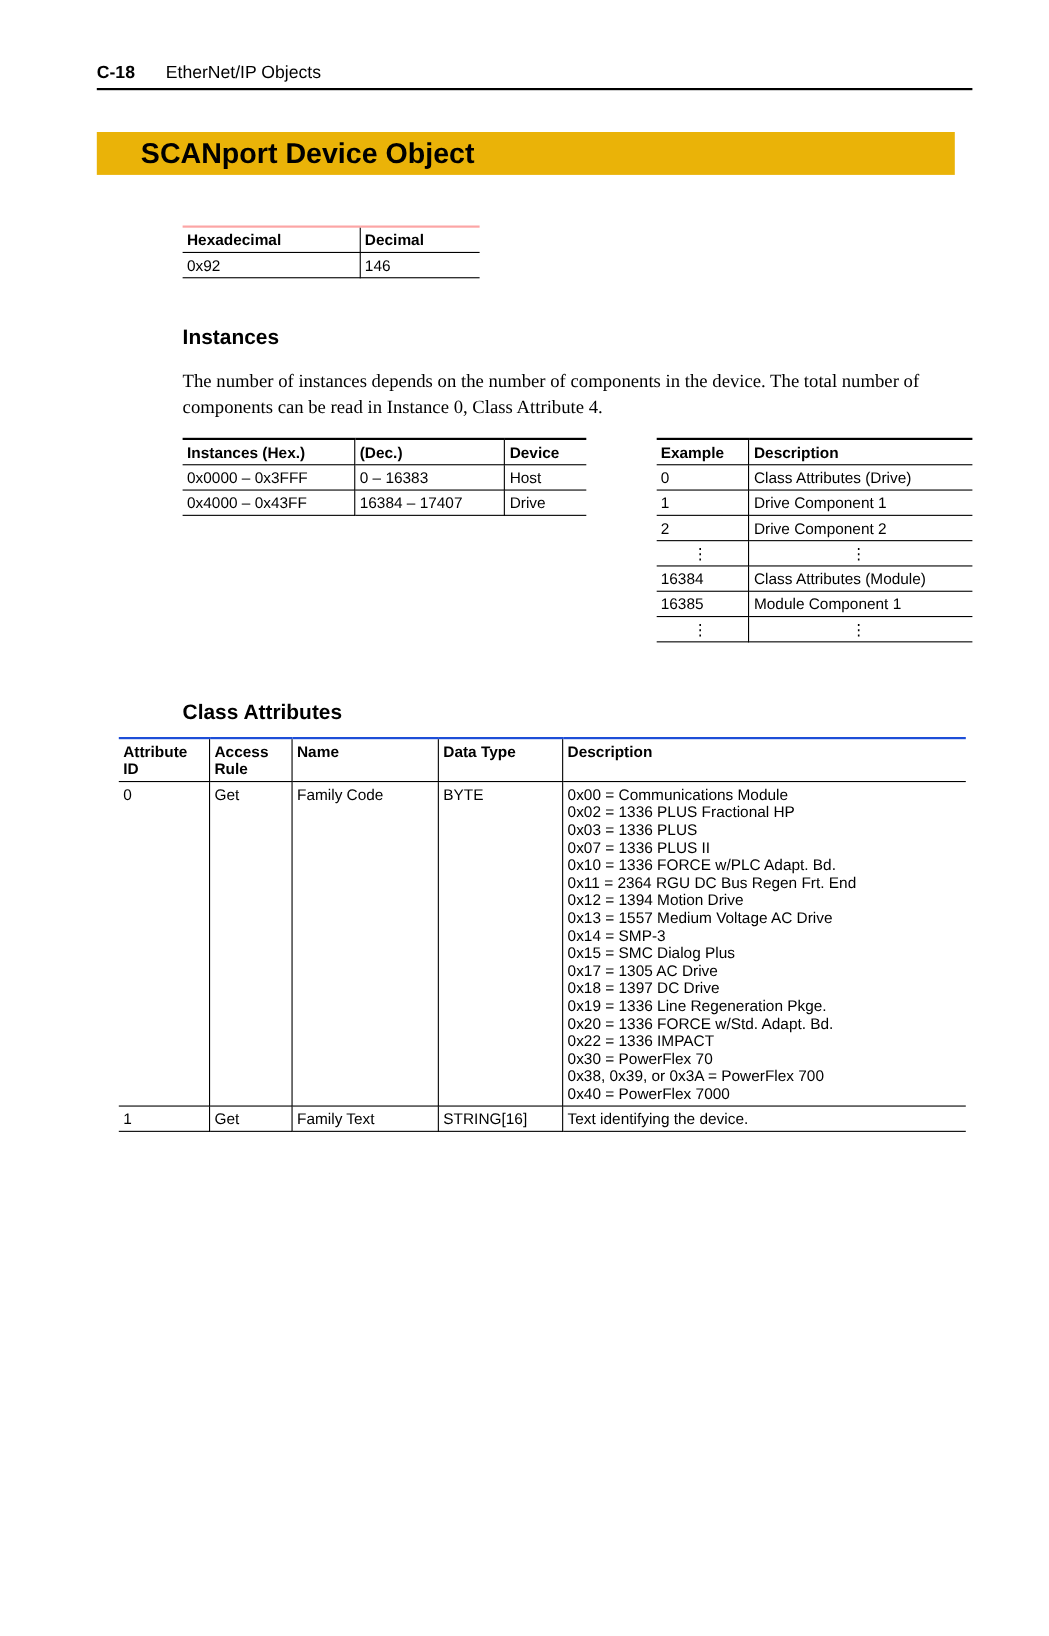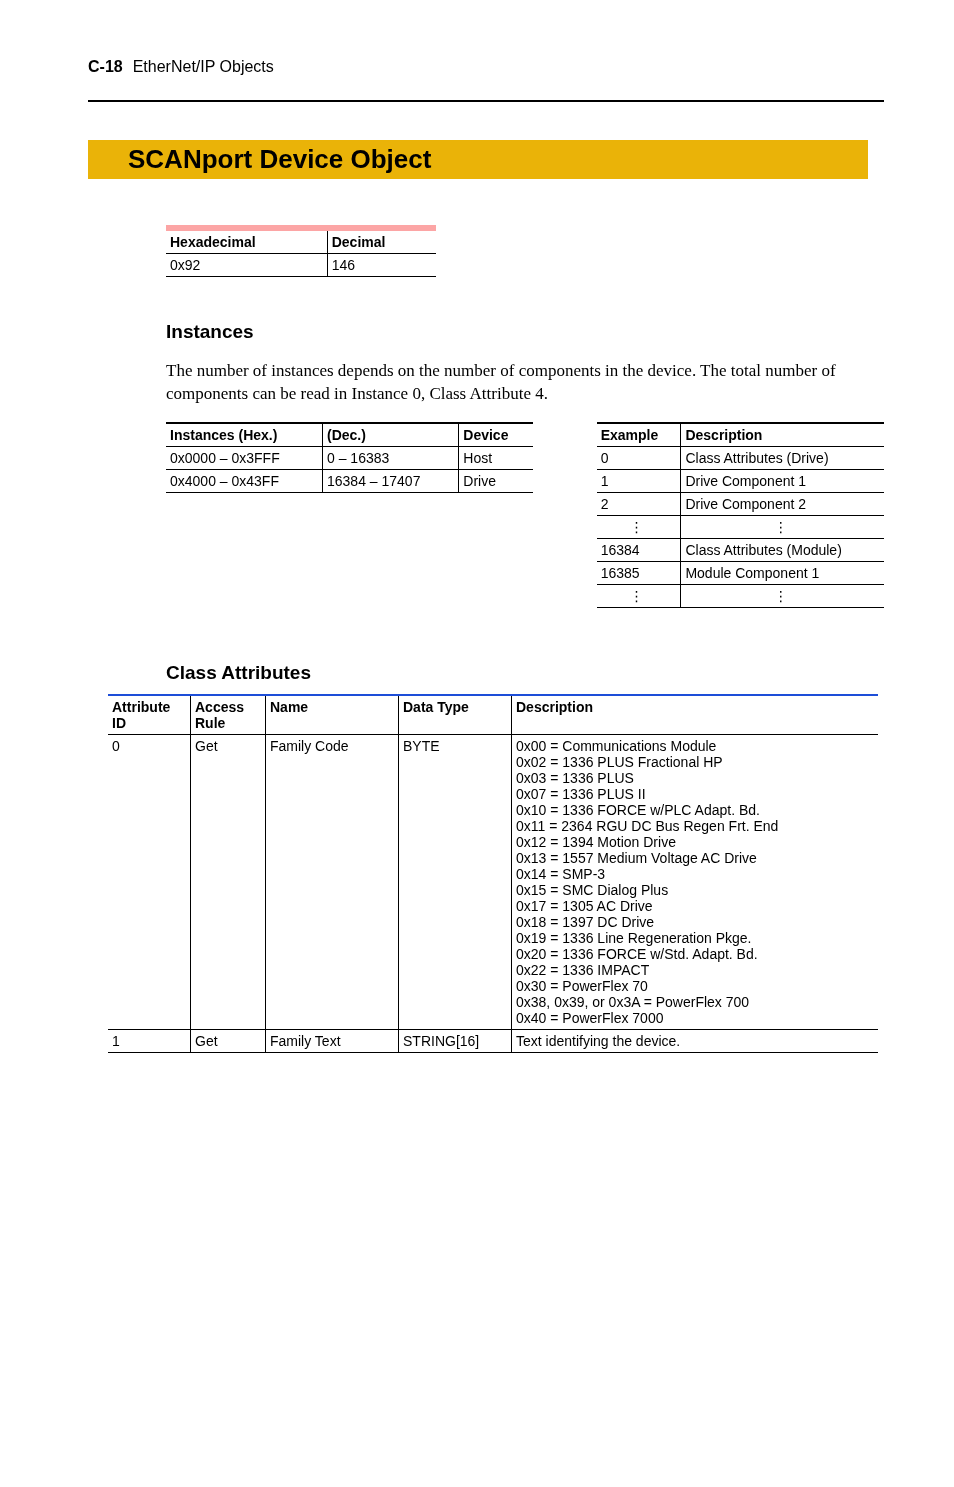--- a/index.html
+++ b/index.html
@@ -1,31 +1,31 @@
 <!DOCTYPE html>
 <html><head>
 <meta charset="utf-8">
 <style>
 body{margin:0;font-family:Arial,Helvetica,sans-serif;color:#000;background:#fff}
 .page{width:954px;min-height:1487px;padding:58px 70px 50px 88px;box-sizing:border-box}
-.hdr{display:flex;align-items:center;gap:10px;margin-bottom:24px}
+.hdr{display:flex;align-items:center;gap:28px;margin-bottom:4px}
 .pagen{font-weight:700;font-size:16px}
 .chap{font-size:16px}
 .hrule{border:0;border-top:2px solid #000;margin:0 0 38px 0}
 .banner{background:#eab308;padding:4px 40px;margin:0 16px 46px 0}
 .banner h1{margin:0;font-size:26px;font-weight:700}
 .sect{margin-left:78px}
 .h2{font-weight:700;font-size:19px;margin:0 0 10px 0}
 .body{font-family:"Times New Roman",Times,serif;font-size:17px;line-height:1.35;margin-bottom:16px}
 table{border-collapse:collapse;font-size:14px}
 th{text-align:left;font-weight:700;border-bottom:1px solid #000;padding:3px 8px 3px 4px}
 td{border-bottom:1px solid #000;padding:3px 8px 3px 4px}
 .tbl-cc{width:270px;margin-bottom:44px}
 .tbl-cc th:first-child,.tbl-cc td:first-child{border-right:1px solid #000}
-.tbl-cc tr:first-child th{border-top:6px solid #fca5a5}
+.tbl-cc tr:first-child th{border-top:2px solid #fca5a5}
 .inst-row{display:flex;gap:64px;align-items:flex-start;margin-bottom:54px}
 .tbl-in{width:370px}
 .tbl-in th,.tbl-in td{border-right:1px solid #000}
 .tbl-in th:last-child,.tbl-in td:last-child{border-right:0}
 .tbl-in tr:first-child th{border-top:2px solid #000}
 .tbl-ex{width:290px}
 .tbl-ex th:first-child,.tbl-ex td:first-child{border-right:1px solid #000}
 .tbl-ex tr:first-child th{border-top:2px solid #000}
 .tbl-ca{width:770px;margin-left:0}
 .tbl-ca th,.tbl-ca td{border-right:1px solid #000;vertical-align:top}

